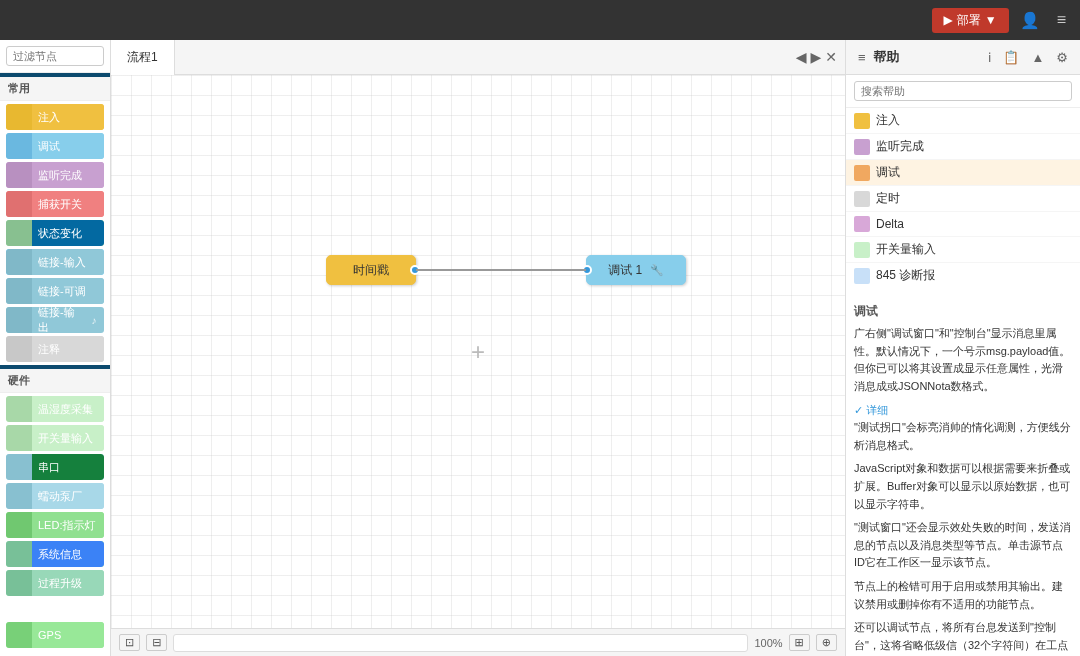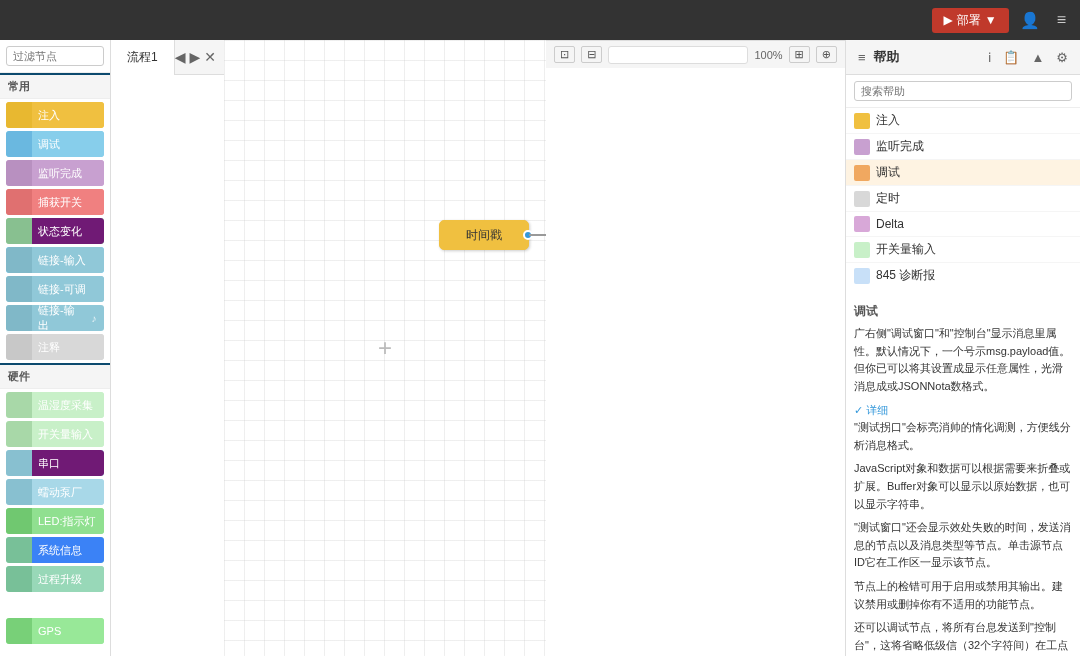--- a/index.html
+++ b/index.html
@@ -66,21 +66,21 @@
       overflow-y: auto;
       flex: 1;
     }
     .sidebar-section-title {
       font-size: 11px;
       font-weight: bold;
       color: #555;
       padding: 4px 8px;
       background: #f5f5f5;
       border-bottom: 1px solid #eee;
-      border-top: 2px solid #0c4a6e;
+      border-top: 4px solid #0c4a6e;
     }
     .node-item {
       display: flex;
       align-items: center;
       margin: 3px 6px;
       border-radius: 3px;
       cursor: pointer;
       overflow: hidden;
       height: 26px;
     }
@@ -112,21 +112,21 @@
       align-items: center;
       justify-content: center;
       font-size: 10px;
       color: rgba(255,255,255,0.8);
     }
 
     
     .canvas-area {
       flex: 1;
       display: flex;
-      flex-direction: row;
+      flex-direction: column;
       overflow: hidden;
       background: #fff;
     }
     .canvas-tabs {
       height: 35px;
       display: flex;
       align-items: center;
       border-bottom: 1px solid #ddd;
       background: #f5f5f5;
       padding: 0;
@@ -374,21 +374,21 @@
         <div class="node-item" style="background: rgb(200, 160, 208);">
           <div class="node-icon" style="background: rgb(184, 144, 192);"></div>
           <div class="node-label" style="background: rgb(200, 160, 208);">监听完成</div>
         </div>
         <div class="node-item" style="background: rgb(240, 128, 128);">
           <div class="node-icon" style="background: rgb(224, 112, 112);"></div>
           <div class="node-label" style="background: rgb(240, 128, 128);">捕获开关</div>
         </div>
         <div class="node-item" style="background: rgb(152, 208, 160);">
           <div class="node-icon" style="background: rgb(136, 192, 144);"></div>
-          <div class="node-label" style="background: #701a75;">状态变化</div>
+          <div class="node-label" style="background: #0369a1;">状态变化</div>
         </div>
         <div class="node-item" style="background: #7dd3fc;">
           <div class="node-icon" style="background: rgb(128, 184, 200);"></div>
           <div class="node-label" style="background: rgb(144, 200, 216);">链接-输入</div>
         </div>
         <div class="node-item" style="background: rgb(144, 200, 216);">
           <div class="node-icon" style="background: rgb(128, 184, 200);"></div>
           <div class="node-label" style="background: rgb(144, 200, 216);">链接-可调</div>
         </div>
         <div class="node-item" style="background: rgb(144, 200, 216);">
@@ -404,21 +404,21 @@
         <div class="node-item" style="background: rgb(200, 240, 200);">
           <div class="node-icon" style="background: rgb(168, 216, 168);"></div>
           <div class="node-label" style="background: rgb(200, 240, 200);">温湿度采集</div>
         </div>
         <div class="node-item" style="background: rgb(200, 240, 200);">
           <div class="node-icon" style="background: rgb(168, 216, 168);"></div>
           <div class="node-label" style="background: rgb(200, 240, 200);">开关量输入</div>
         </div>
         <div class="node-item" style="background: rgb(168, 216, 232);">
           <div class="node-icon" style="background: rgb(136, 192, 208);"></div>
-          <div class="node-label" style="background: #701a75;">串口</div>
+          <div class="node-label" style="background: #15803d;">串口</div>
         </div>
         <div class="node-item" style="background: rgb(168, 216, 232);">
           <div class="node-icon" style="background: rgb(136, 192, 208);"></div>
           <div class="node-label" style="background: rgb(168, 216, 232);">蠕动泵厂</div>
         </div>
         <div class="node-item" style="background: rgb(144, 224, 144);">
           <div class="node-icon" style="background: rgb(112, 200, 112);"></div>
           <div class="node-label" style="background: rgb(144, 224, 144);">LED:指示灯</div>
         </div>
         <div class="node-item" style="background: rgb(152, 216, 184);">

